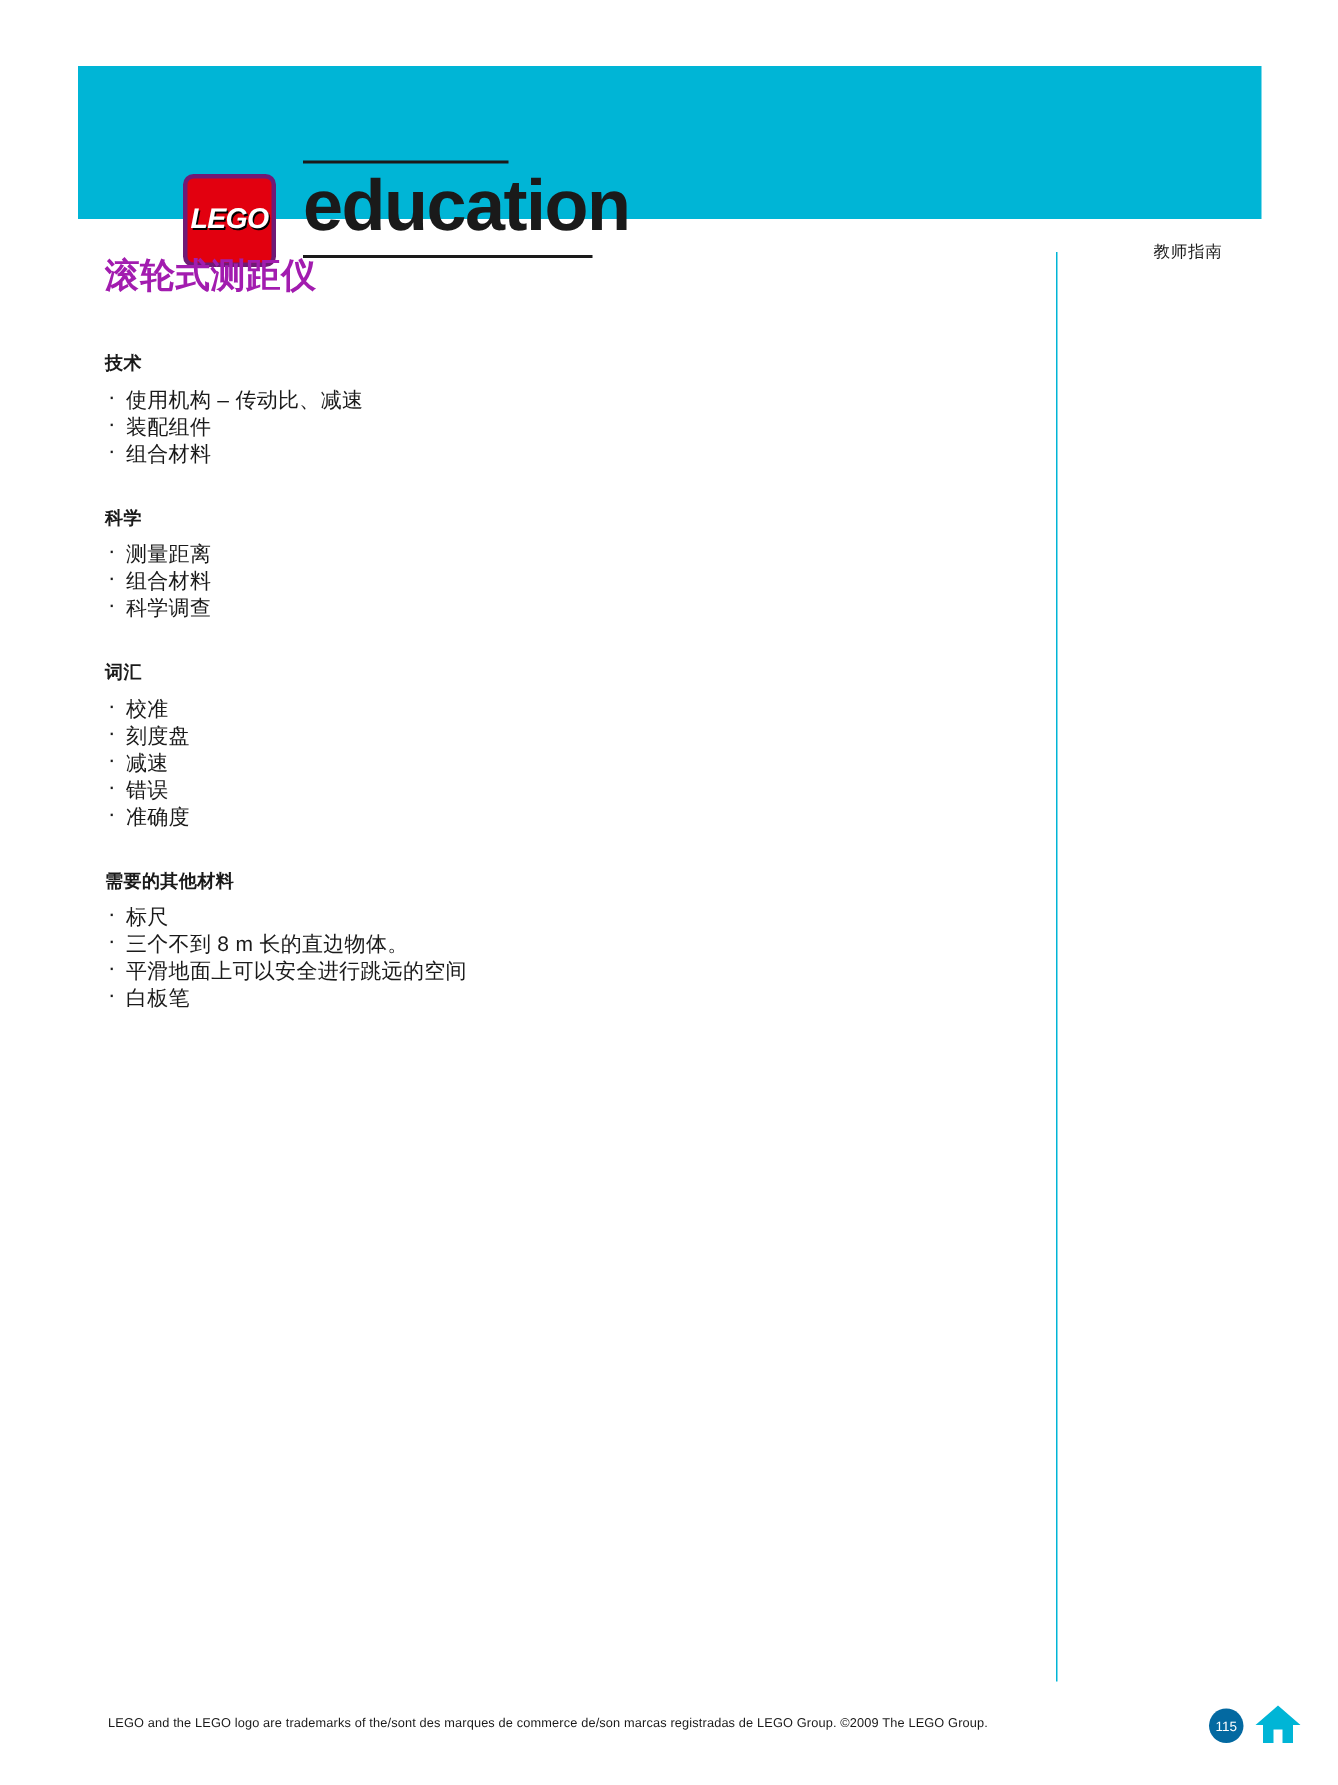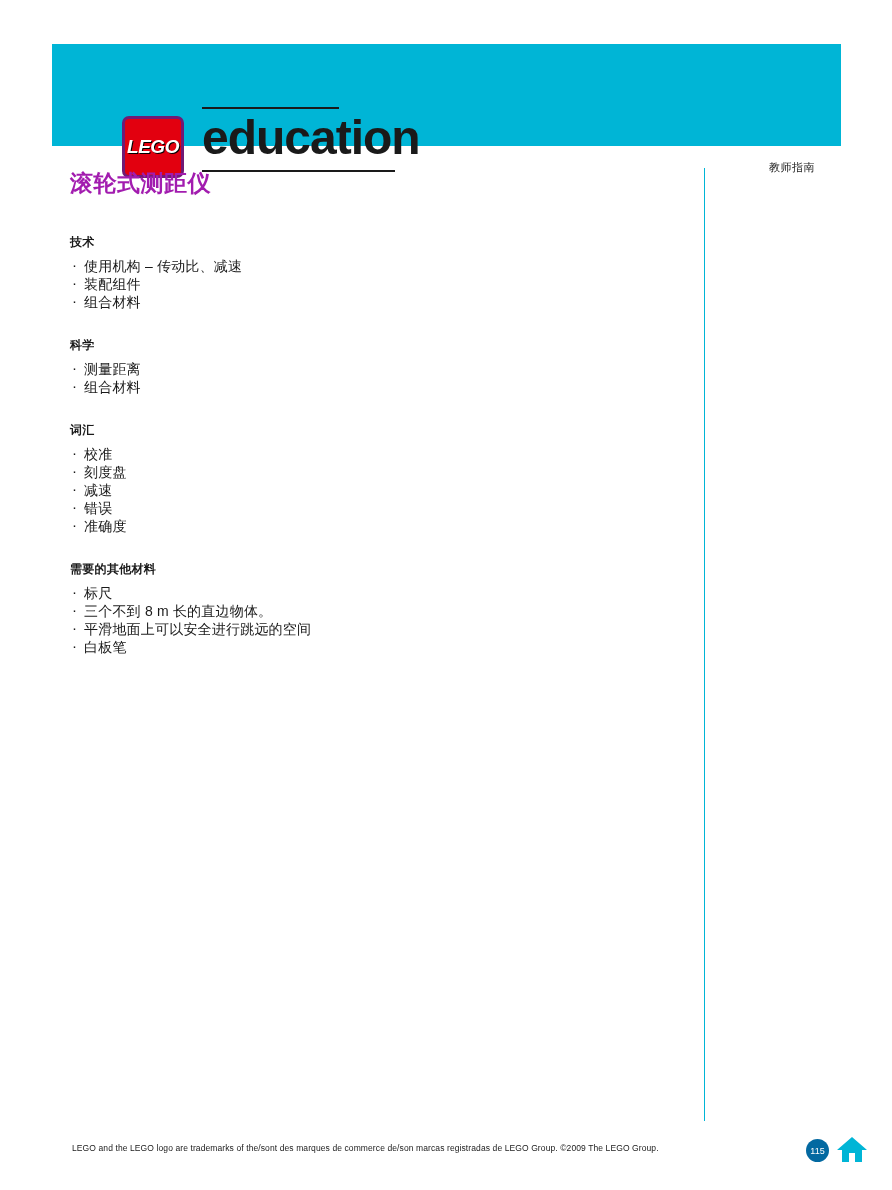--- a/index.html
+++ b/index.html
@@ -203,20 +203,21 @@
         <li>装配组件</li>
         <li>组合材料</li>
       </ul>
     </div>
 
     <div class="section">
       <div class="section-heading">科学</div>
       <ul class="bullets">
         <li>测量距离</li>
         <li>组合材料</li>
+        <li>科学调查</li>
       </ul>
     </div>
 
     <div class="section">
       <div class="section-heading">词汇</div>
       <ul class="bullets">
         <li>校准</li>
         <li>刻度盘</li>
         <li>减速</li>
         <li>错误</li>

